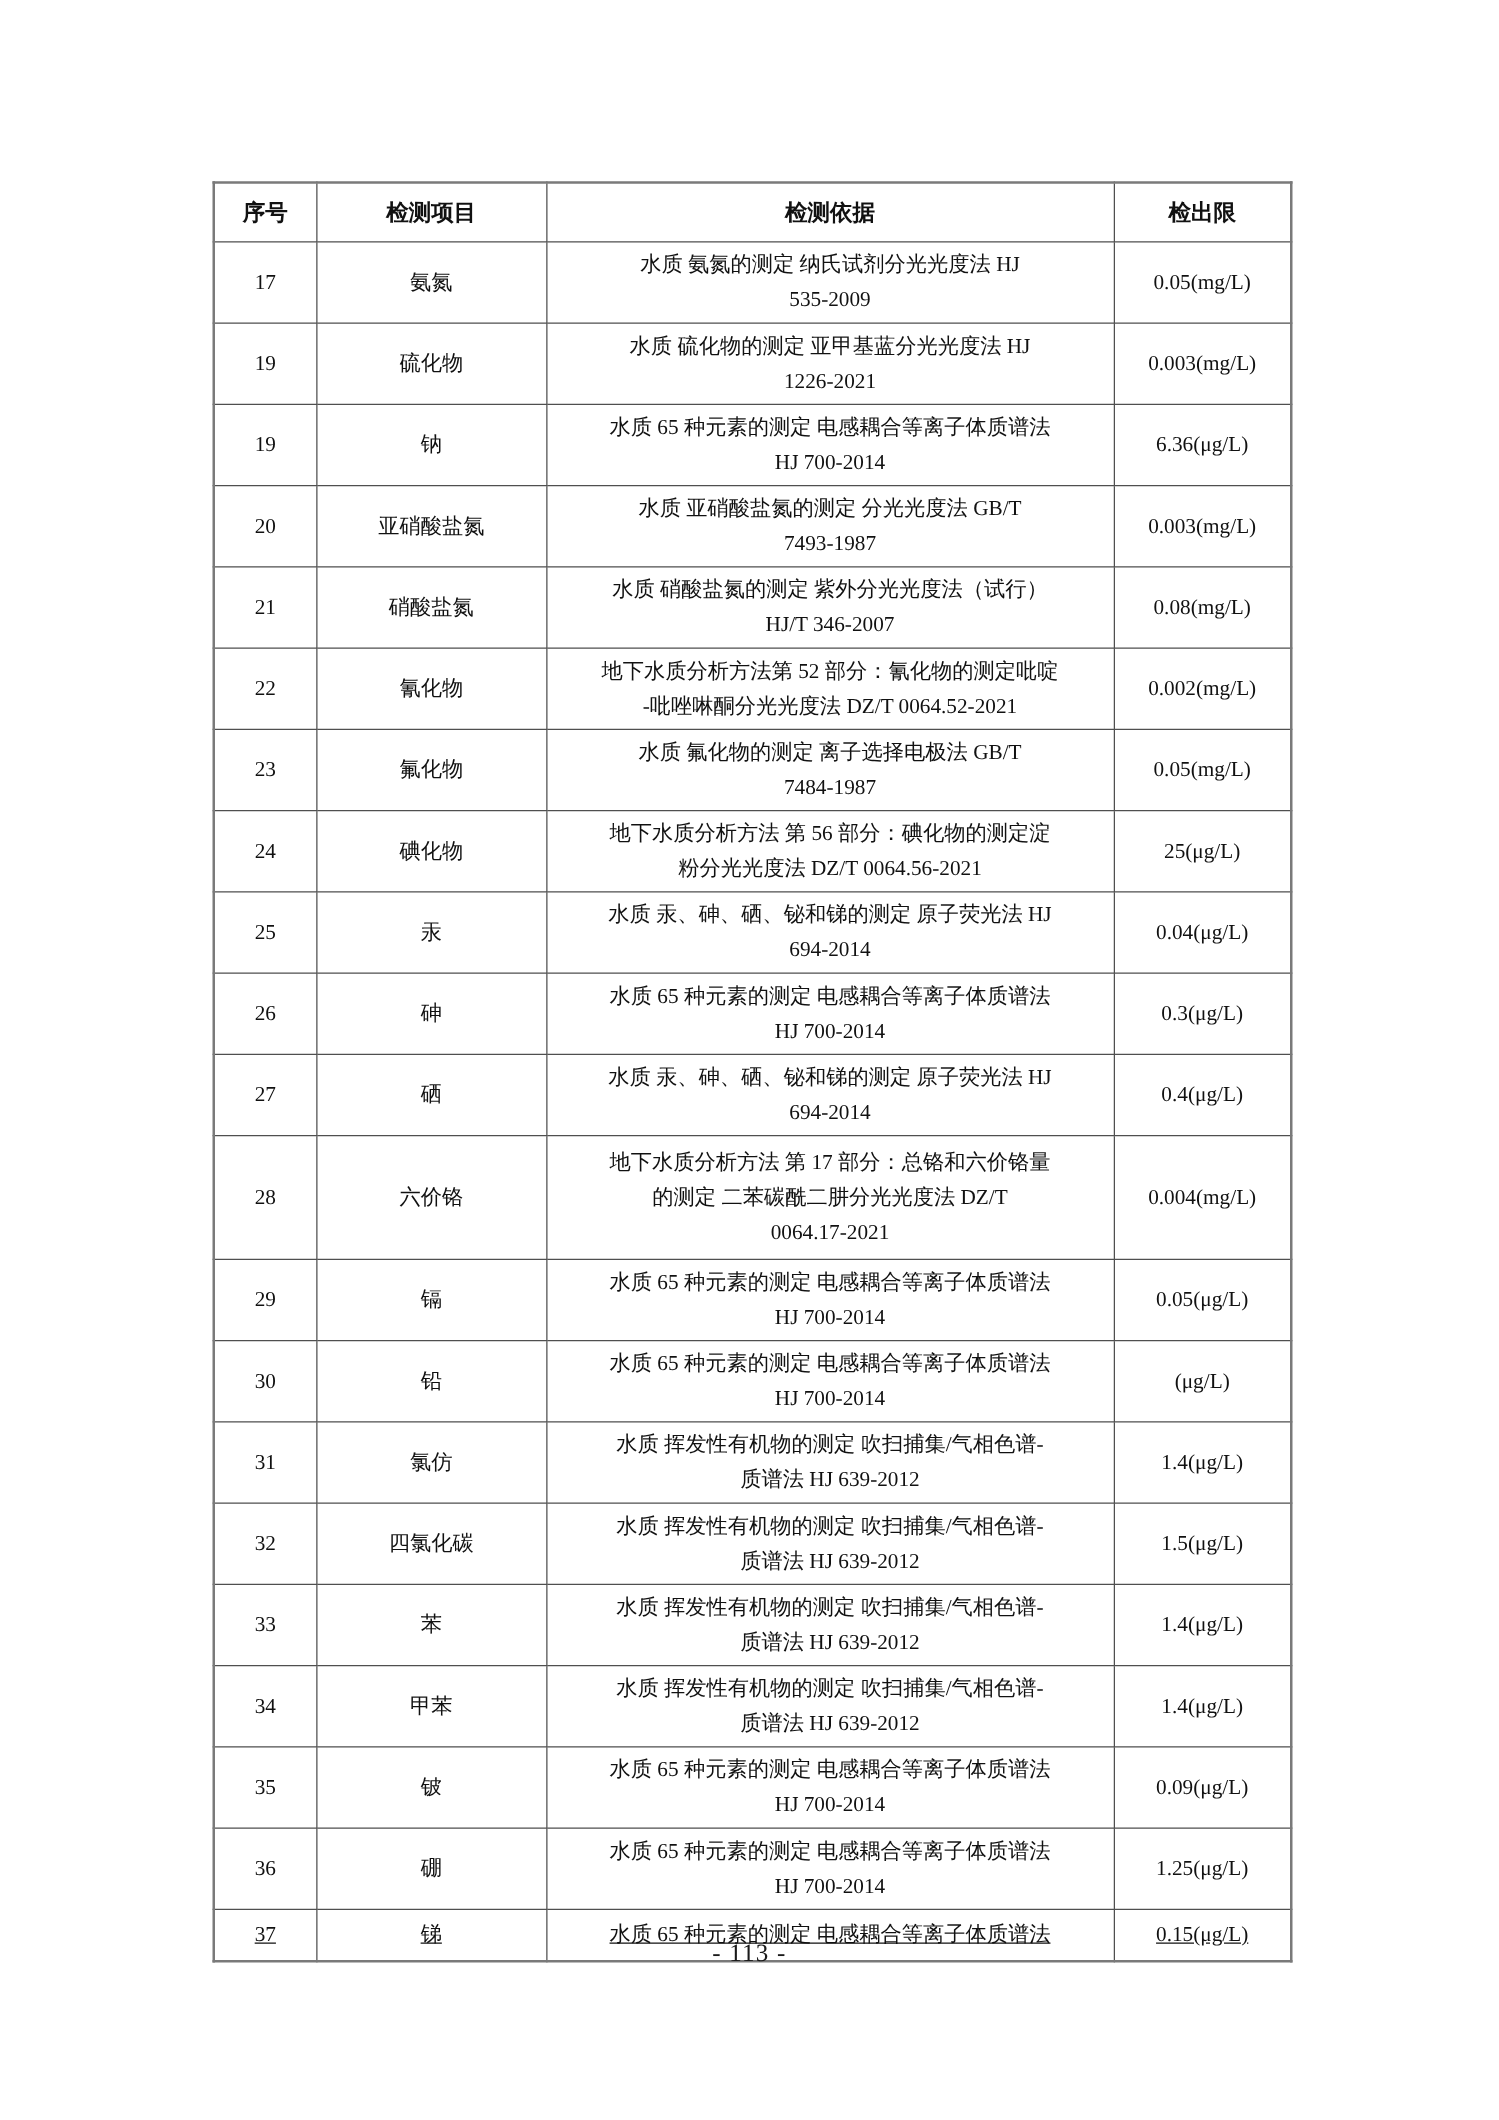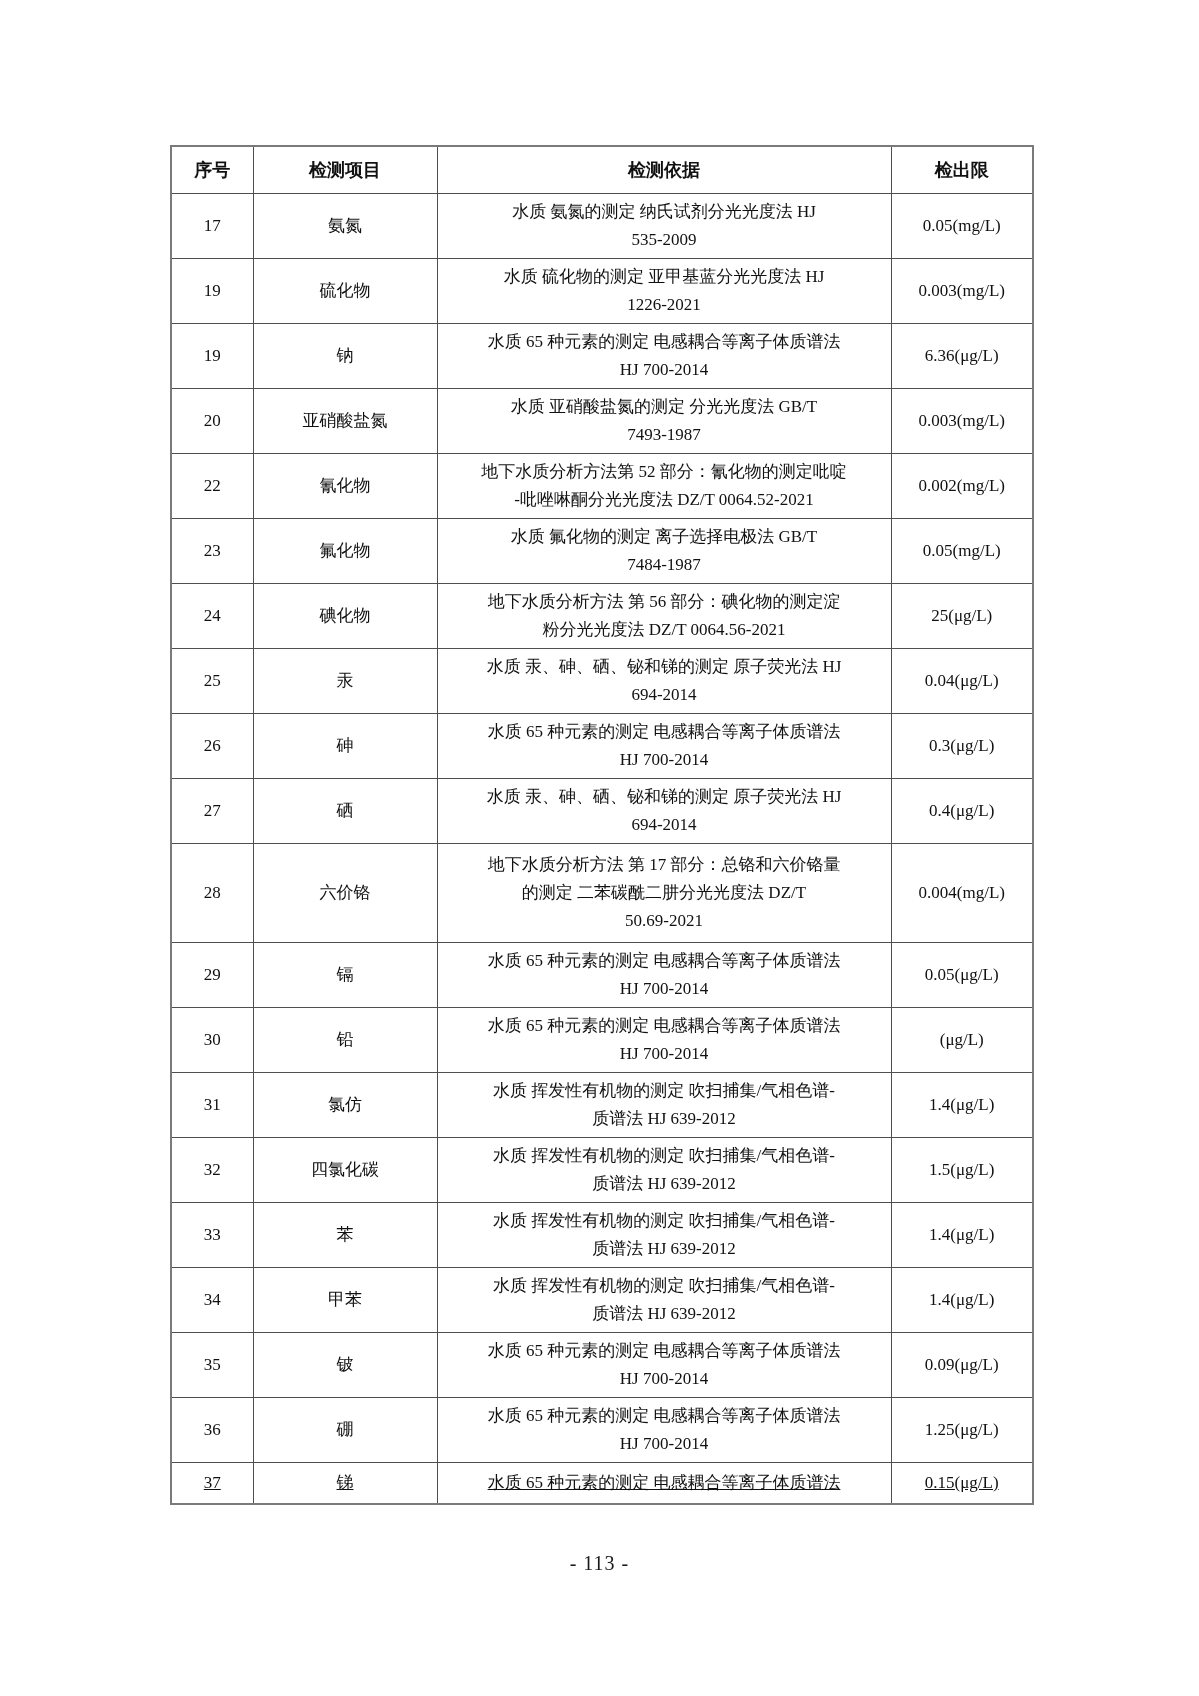--- a/index.html
+++ b/index.html
@@ -107,20 +107,27 @@
           <td>6.36(μg/L)</td>
         </tr>
         <tr class="h2">
           <td>20</td>
           <td>亚硝酸盐氮</td>
           <td class="cell-method">水质  亚硝酸盐氮的测定  分光光度法  GB/T
 7493-1987</td>
           <td>0.003(mg/L)</td>
         </tr>
         <tr class="h2">
+          <td>21</td>
+          <td>硝酸盐氮</td>
+          <td class="cell-method">水质  硝酸盐氮的测定  紫外分光光度法（试行）
+HJ/T 346-2007</td>
+          <td>0.08(mg/L)</td>
+        </tr>
+        <tr class="h2">
           <td>22</td>
           <td>氰化物</td>
           <td class="cell-method">地下水质分析方法第 52 部分：氰化物的测定吡啶
 -吡唑啉酮分光光度法  DZ/T 0064.52-2021</td>
           <td>0.002(mg/L)</td>
         </tr>
         <tr class="h2">
           <td>23</td>
           <td>氟化物</td>
           <td class="cell-method">水质  氟化物的测定  离子选择电极法  GB/T
@@ -153,21 +160,21 @@
           <td>硒</td>
           <td class="cell-method">水质  汞、砷、硒、铋和锑的测定  原子荧光法  HJ
 694-2014</td>
           <td>0.4(μg/L)</td>
         </tr>
         <tr class="h3">
           <td>28</td>
           <td>六价铬</td>
           <td class="cell-method">地下水质分析方法  第 17 部分：总铬和六价铬量
 的测定  二苯碳酰二肼分光光度法  DZ/T
-50.69-2021</td>
+0064.17-2021</td>
           <td>0.004(mg/L)</td>
         </tr>
         <tr class="h2">
           <td>29</td>
           <td>镉</td>
           <td class="cell-method">水质  65 种元素的测定  电感耦合等离子体质谱法
 HJ 700-2014</td>
           <td>0.05(μg/L)</td>
         </tr>
         <tr class="h2">

